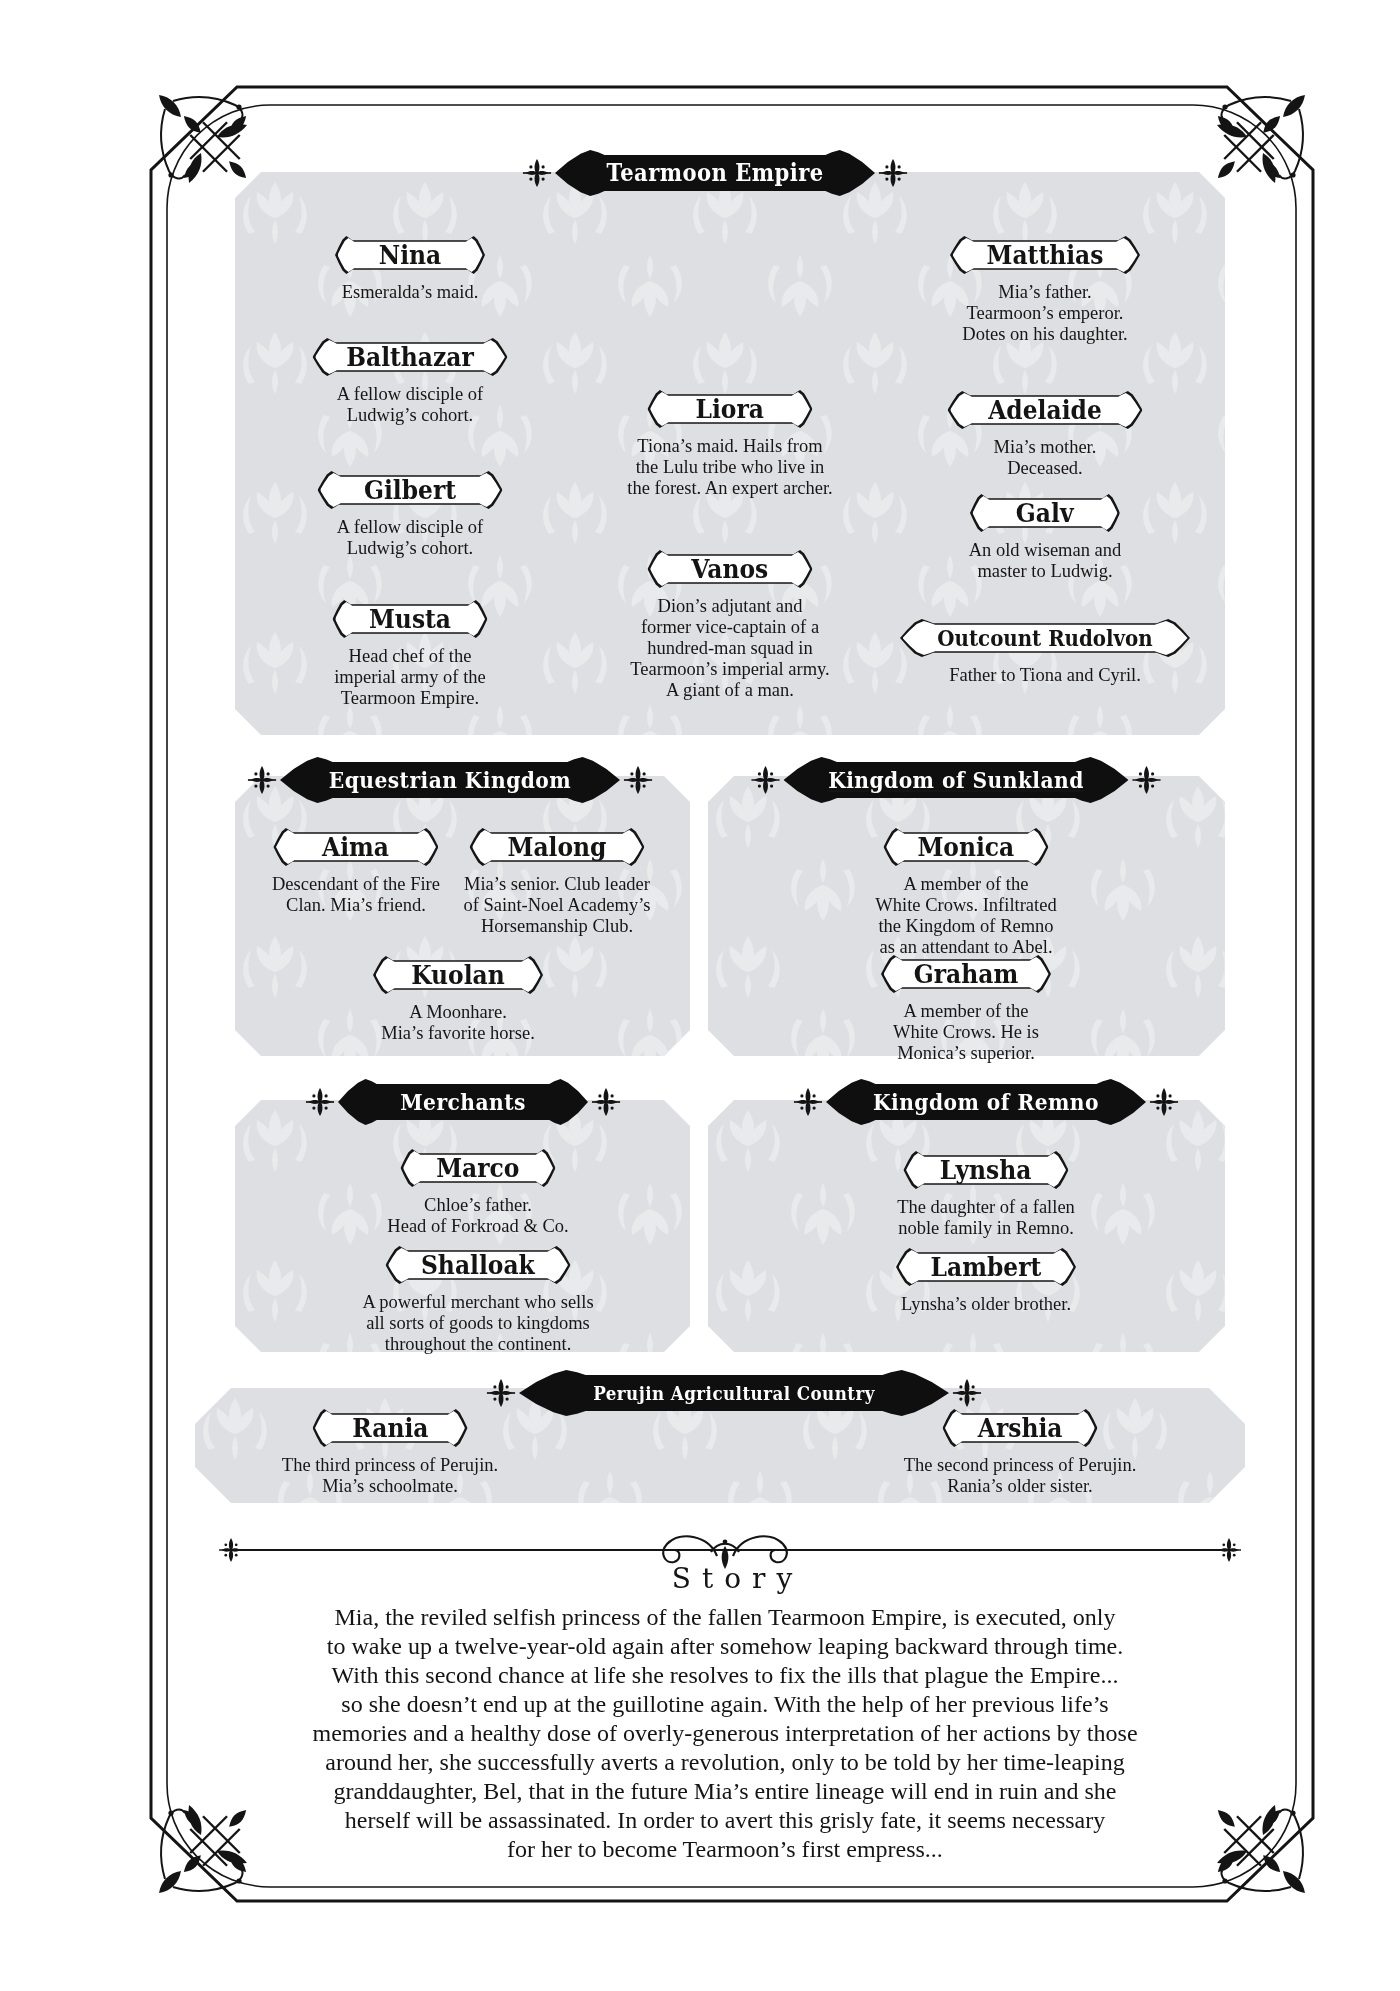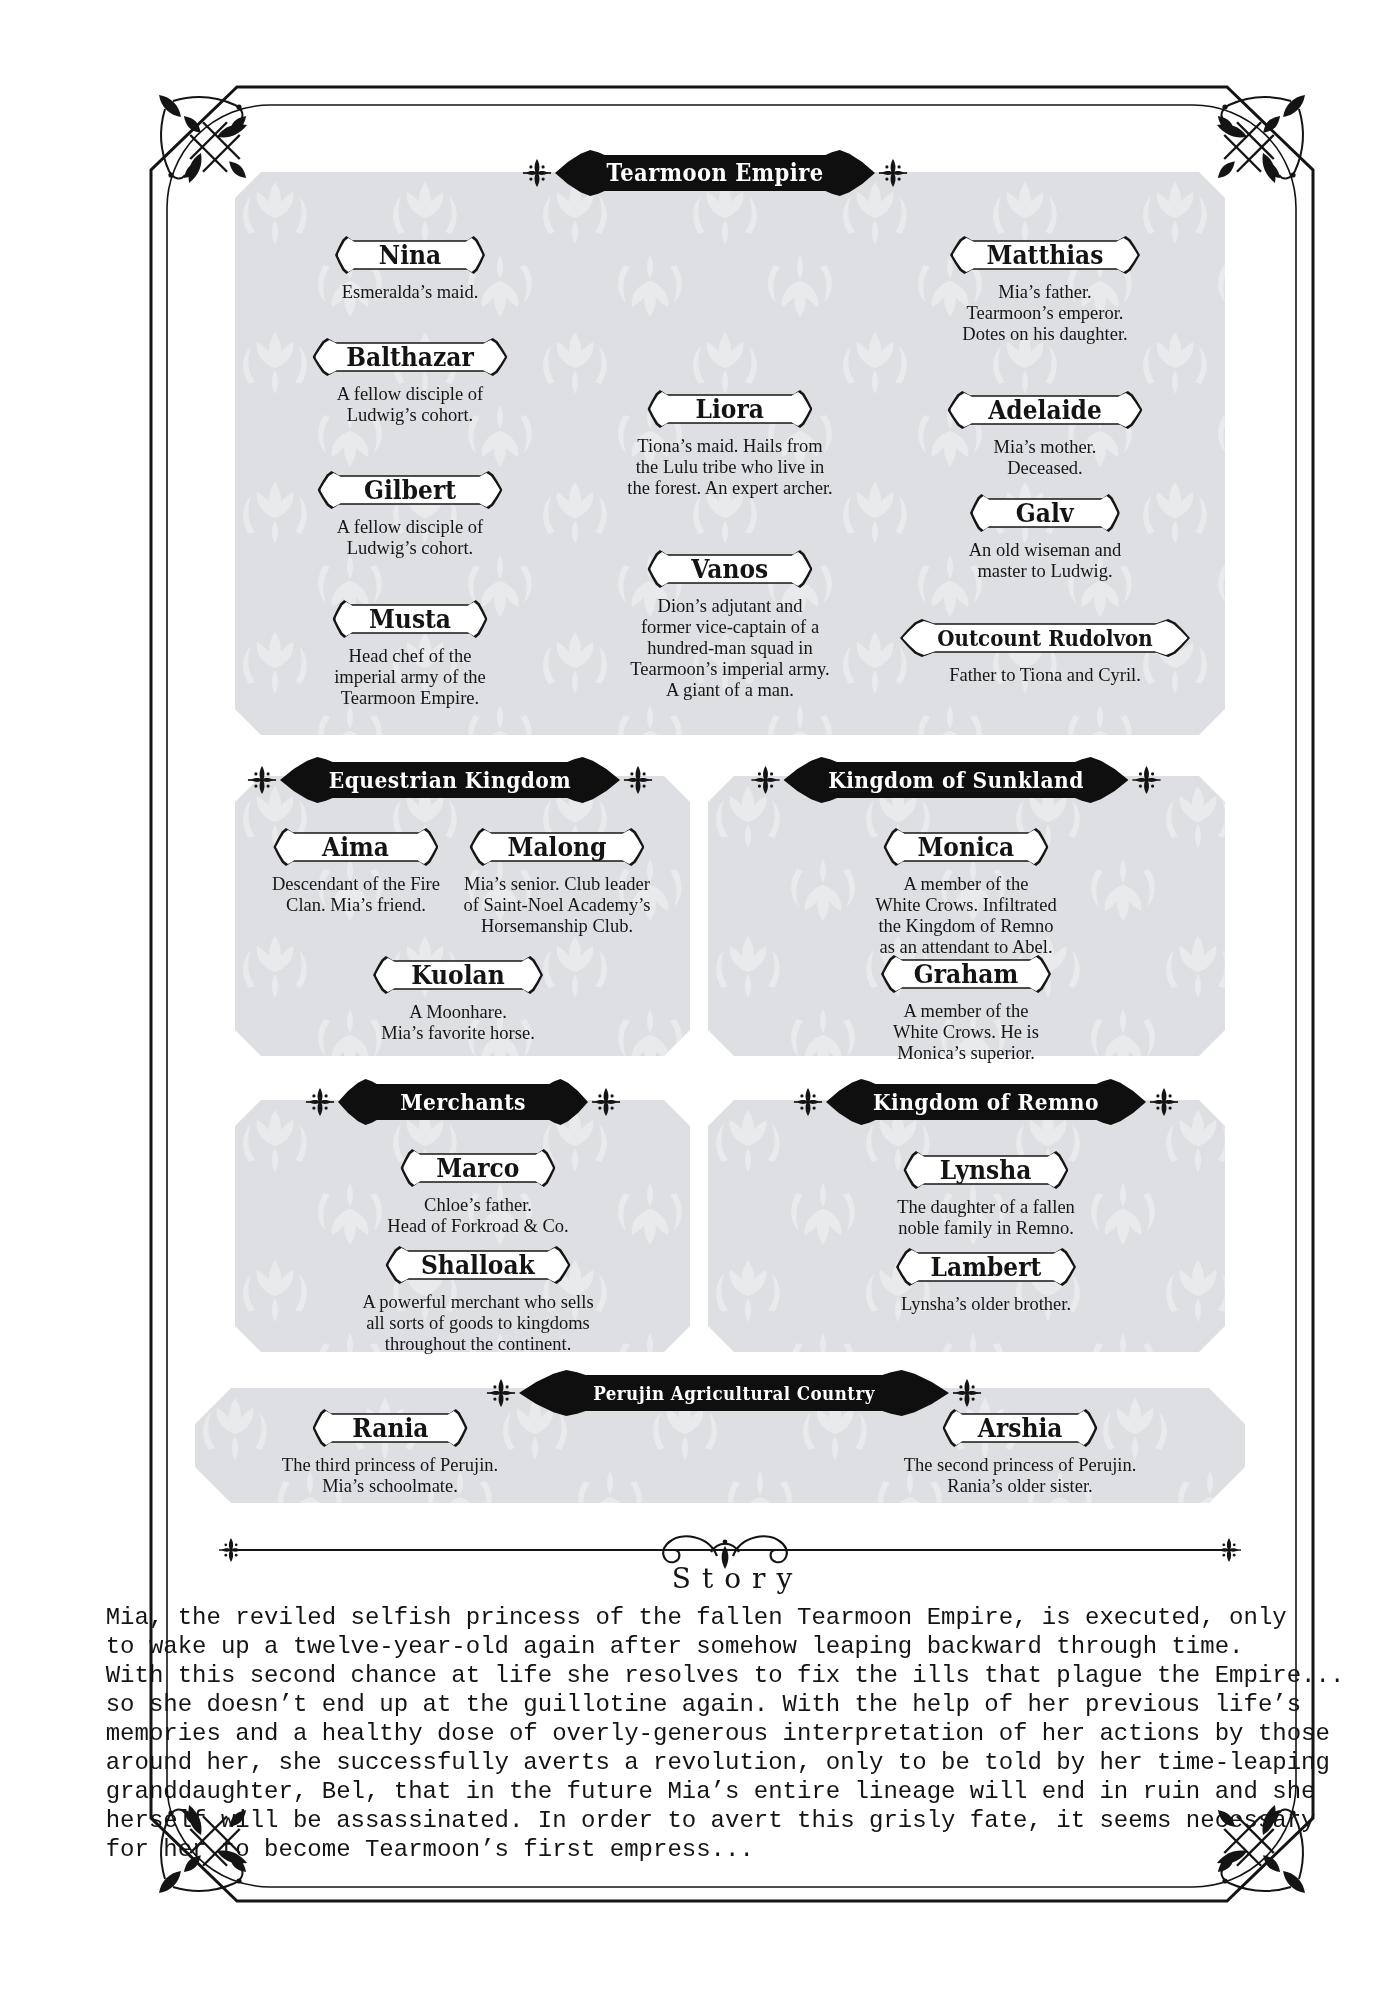--- a/index.html
+++ b/index.html
@@ -64,21 +64,21 @@
   .e-shalloak{left:478px;top:1238px;--pw:185px}
   .e-lynsha{left:986px;top:1143px;--pw:165px}
   .e-lambert{left:986px;top:1240px;--pw:180px}
   .e-rania{left:390px;top:1401px;--pw:155px}
   .e-arshia{left:1020px;top:1401px;--pw:155px}
   
   .divider{position:absolute;left:215px;top:1524px;}
   .story-title{position:absolute;left:732px;top:1562px;transform:translateX(-50%);
         font-weight:400;font-size:28px;letter-spacing:11px;text-indent:11px;white-space:nowrap;}
   .story{position:absolute;left:725px;top:1603px;transform:translateX(-50%);
-        font-family:Liberation Mono, monospace;font-size:24px;line-height:29px;}
+        font-family:Liberation Serif, serif;font-size:24px;line-height:29px;text-align:center;}
   .story-line{white-space:pre;}
 </style>
 </head>
 <body>
 
 <div class="page">
 
   <svg class="defs" aria-hidden="true">
     <defs>
       <g id="fcross">

